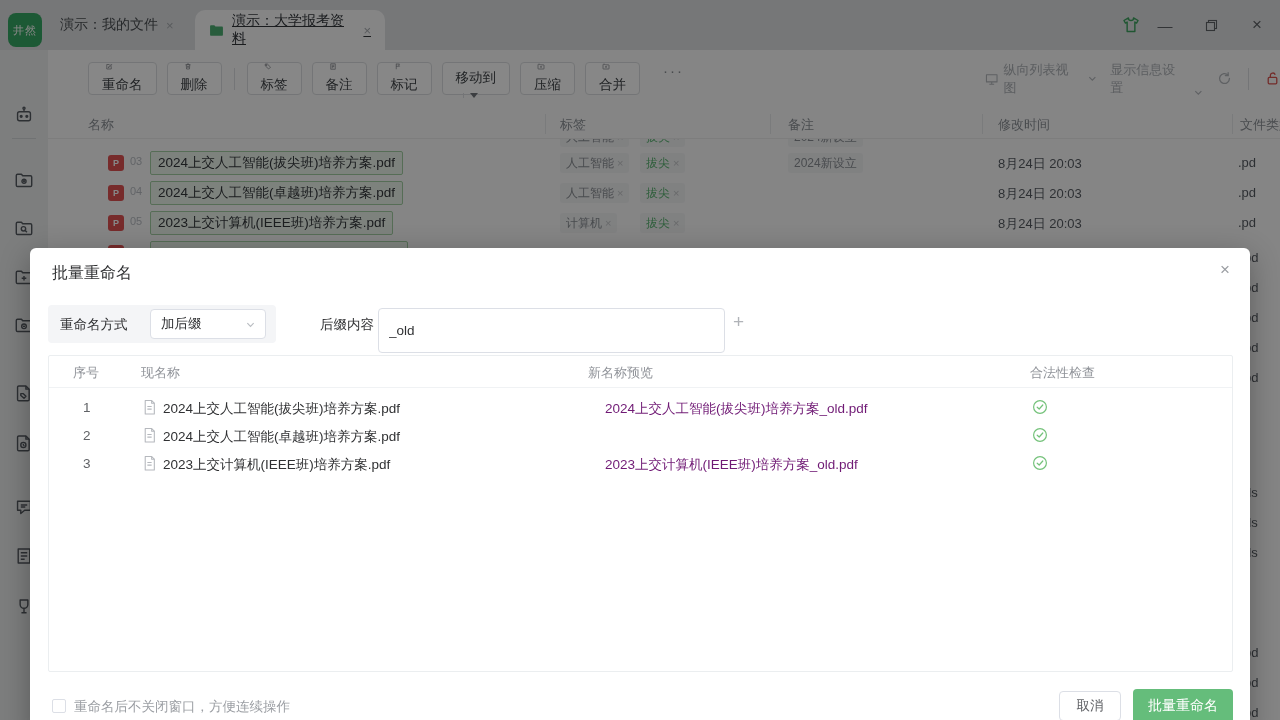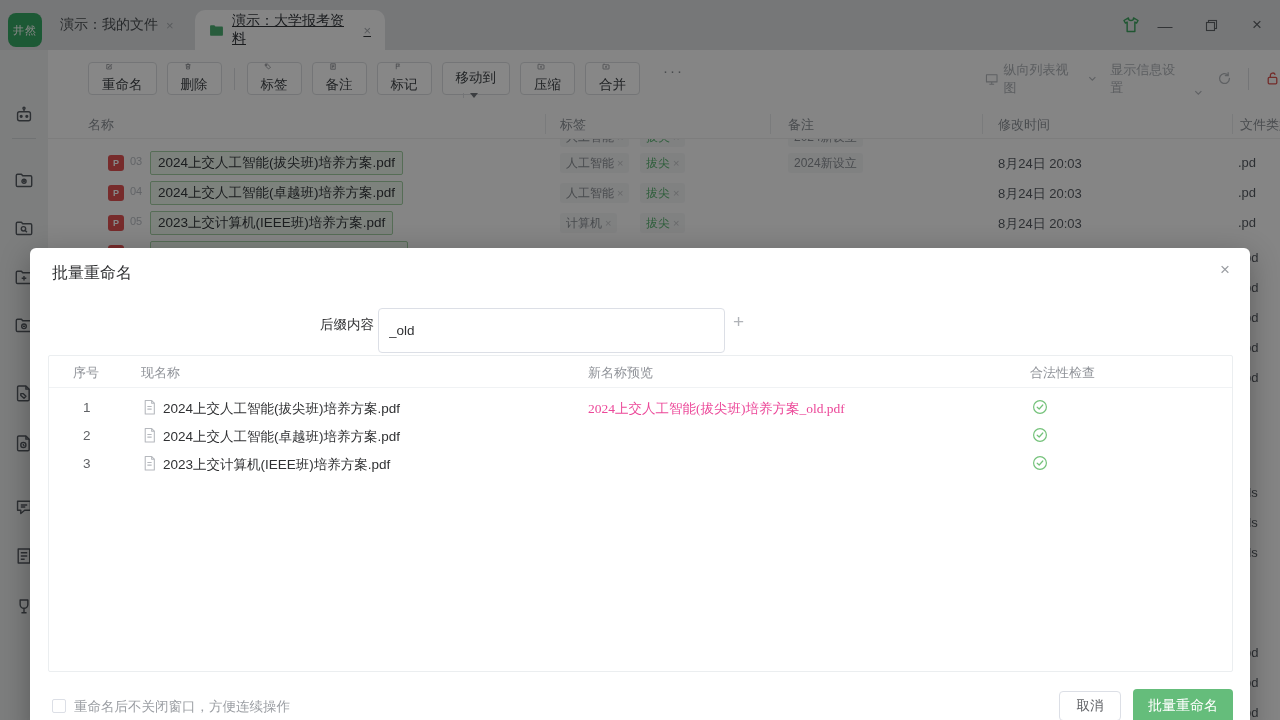--- a/index.html
+++ b/index.html
@@ -77,21 +77,21 @@
        font-family:inherit;}
   .plus{position:absolute;left:703px;top:63px;font-size:19px;color:#b0b3b8;}
   .dtable{position:absolute;left:18px;top:107px;width:1185px;height:317px;box-sizing:border-box;
        border:1px solid #ebeef0;border-radius:2px;}
   .dth{position:absolute;top:8px;font-size:13px;color:#909399;}
   .dheadline{position:absolute;left:0;top:31px;width:100%;height:1px;background:#f0f2f4;}
   .drow{position:absolute;left:0;width:100%;height:28px;}
   .didx{position:absolute;left:34px;top:6px;font-size:13.5px;color:#606266;}
   .docico{position:absolute;left:94px;top:6px;}
   .dname{position:absolute;left:114px;top:6px;font-size:13.5px;color:#303133;}
-  .dprev{position:absolute;left:539px;top:6px;font-size:13.5px;color:#ec4899;font-family:Liberation Serif, serif;}
+  .dprev{position:absolute;left:556px;top:6px;font-size:13.5px;color:#701a75;}
   .dcheck{position:absolute;left:983px;top:5px;}
   .cbox{position:absolute;left:22px;top:451px;width:14px;height:14px;box-sizing:border-box;
        border:1px solid #dcdfe6;border-radius:2px;background:#fff;}
   .clabel{position:absolute;left:44px;top:450px;font-size:13.5px;color:#9b9ea3;}
   .btn-cancel{position:absolute;left:1029px;top:443px;width:62px;height:30px;box-sizing:border-box;
        border:1px solid #dcdfe6;border-radius:4px;background:#fff;font-size:13.5px;color:#606266;
        display:flex;align-items:center;justify-content:center;}
   .btn-confirm{position:absolute;left:1103px;top:441px;width:100px;height:34px;border-radius:4px;
        background:#65bd7b;font-size:14px;color:#fff;display:flex;align-items:center;justify-content:center;}
   svg{display:block;}
@@ -364,20 +364,29 @@
   <span class="frag" style="top:675px">pd</span>
   <span class="frag" style="top:705px">pd</span>
 </div>
 
 <div class="overlay"></div>
 
 <div class="dialog">
   <div class="dtitle">批量重命名</div>
   <div class="dclose">×</div>
 
+  <div class="methodpanel">
+    <span class="mlabel">重命名方式</span>
+    <div class="mselect">
+      <span>加后缀</span>
+      <svg class="chev" viewBox="0 0 10 10" fill="none" stroke="#b9bdc2" stroke-width="1.3">
+          <path d="M1.5 3.5 5 7l3.5-3.5"></path>
+        </svg>
+    </div>
+  </div>
   <span class="slabel">后缀内容</span>
   <input class="sinput" value="_old" style="">
   <span class="plus">+</span>
 
   <div class="dtable">
     <span class="dth" style="left:24px">序号</span>
     <span class="dth" style="left:92px">现名称</span>
     <span class="dth" style="left:539px">新名称预览</span>
     <span class="dth" style="left:981px">合法性检查</span>
     <div class="dheadline"></div>
@@ -420,20 +429,21 @@
     <div class="drow" style="top:94px">
       <span class="didx">3</span>
       <span class="docico">
         <svg width="13" height="15" viewBox="0 0 12 14" fill="none" stroke="#b5b8bd" stroke-width="1" stroke-linejoin="round">
             <path d="M2 .5h6L10.5 3v10H2z"></path>
             <path d="M8 .5V3h2.5"></path>
             <path d="M4 6h4M4 8.5h4"></path>
           </svg>
       </span>
       <span class="dname">2023上交计算机(IEEE班)培养方案.pdf</span>
+      <span class="dprev">2023上交计算机(IEEE班)培养方案_old.pdf</span>
       <span class="dcheck">
         <svg width="16" height="16" viewBox="0 0 16 16" fill="none" stroke="#74c27a" stroke-width="1.2">
             <circle cx="8" cy="8" r="6.4"></circle>
             <path d="M5.2 8.2 7.2 10l3.6-4" stroke-linecap="round" stroke-linejoin="round"></path>
           </svg>
       </span>
     </div>
   </div>
 
   <div class="cbox"></div>

